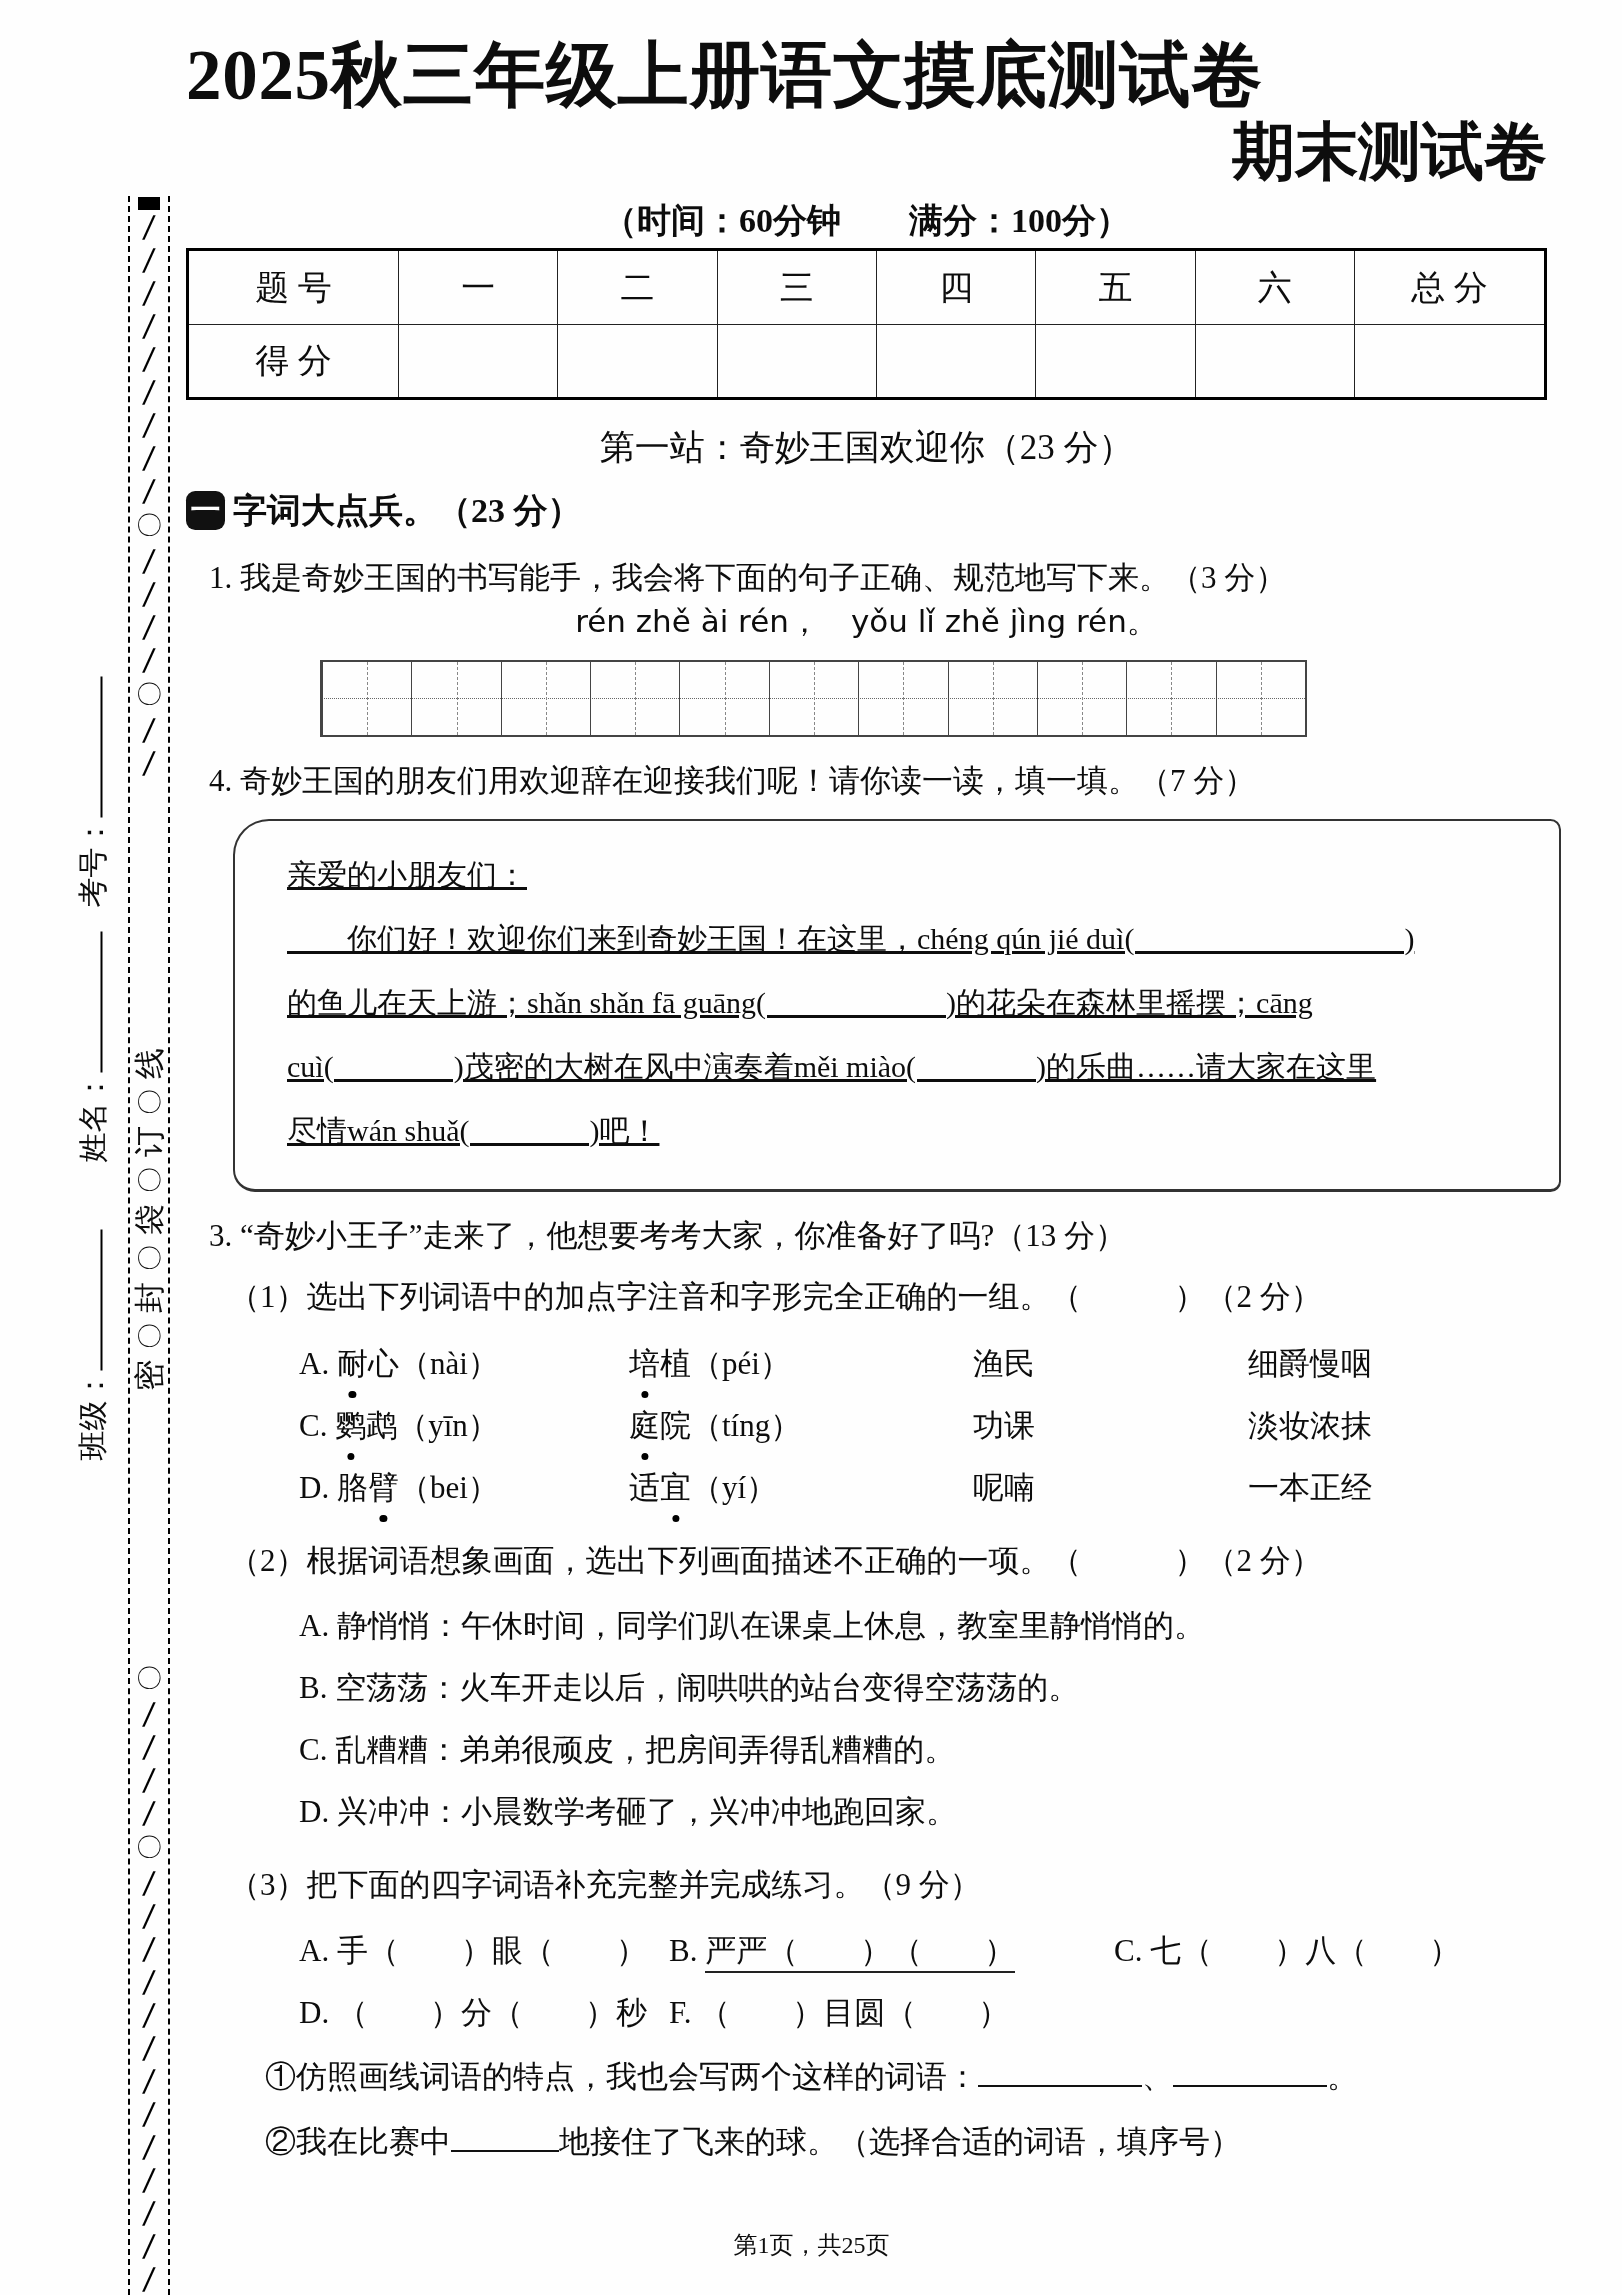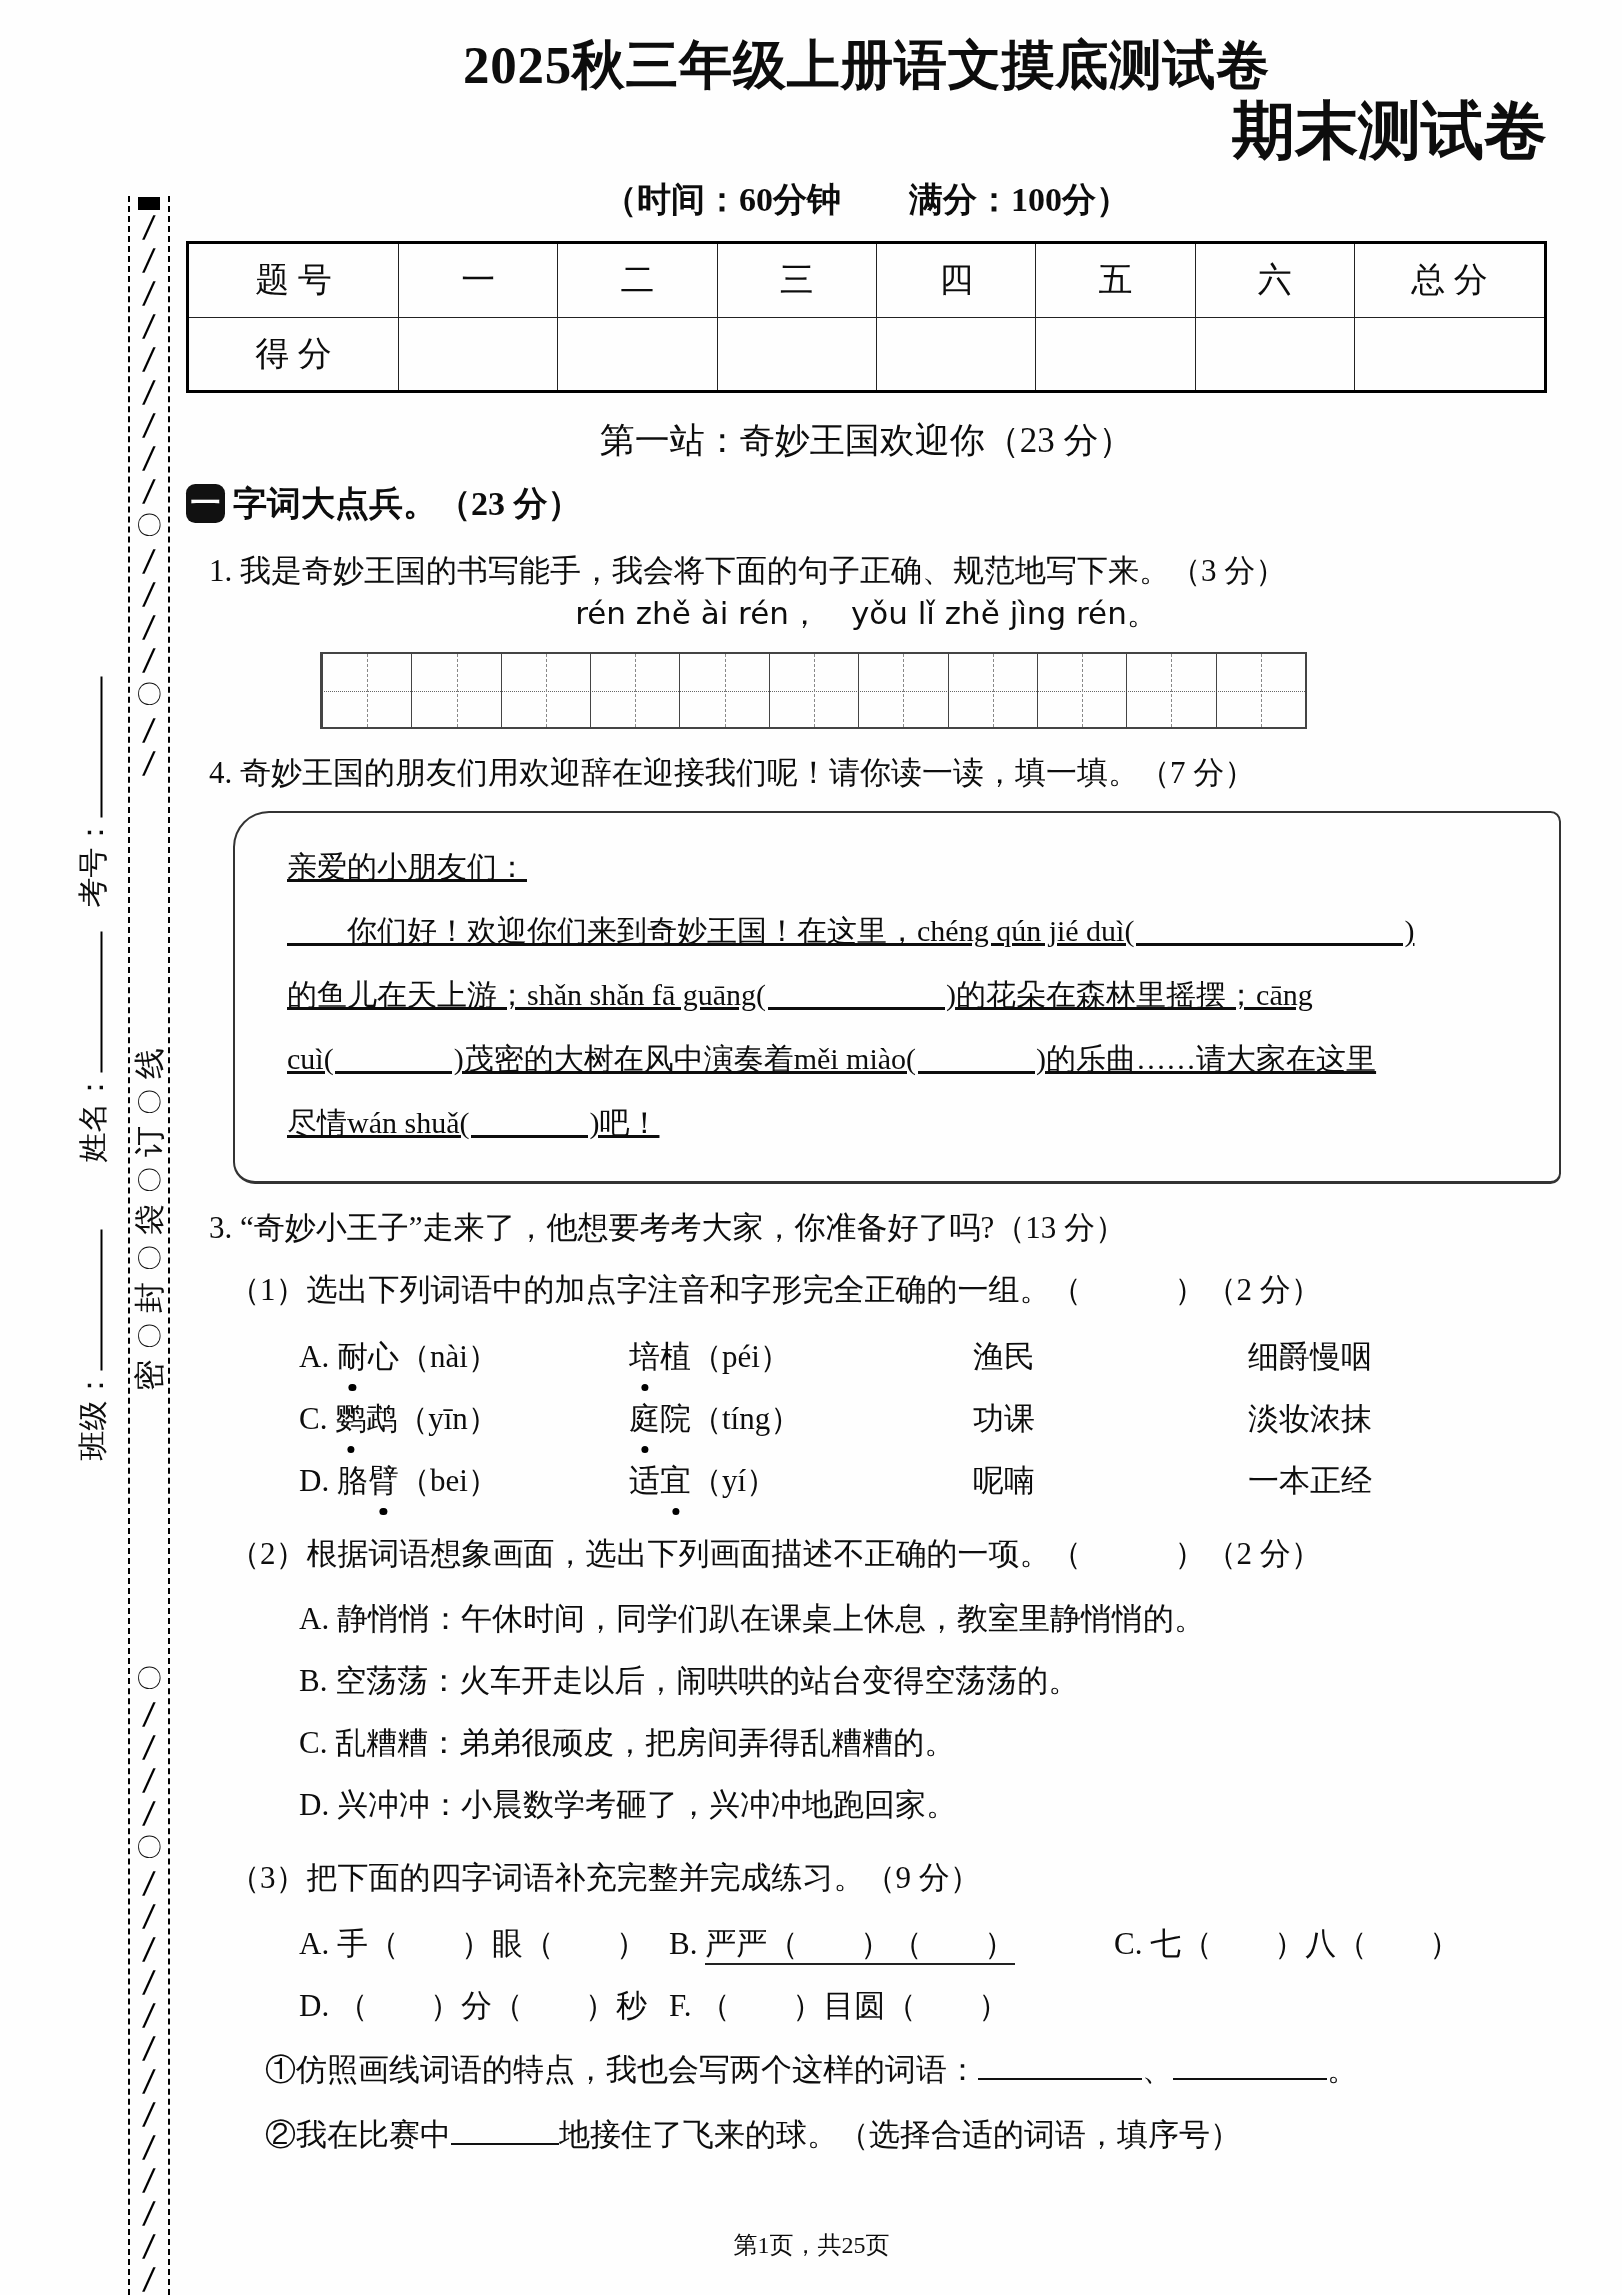--- a/index.html
+++ b/index.html
@@ -18,26 +18,26 @@
   .sgap{flex:1 1 52px;min-height:39px;}
   .side-label{position:absolute;white-space:nowrap;font-size:30px;
               transform:translate(-50%,-50%) rotate(-90deg);}
   .side-label .blank{display:inline-block;width:141px;border-bottom:2px solid #000;height:26px;vertical-align:baseline;}
   #lbl-kaohao{left:93px;top:792px;}
   #lbl-xingming{left:93px;top:1047px;}
   #lbl-banji{left:93px;top:1345px;}
 
   
   #content{position:absolute;left:186px;top:34px;width:1361px;}
-  .t1{font-size:53px;font-weight:900;text-align:center;line-height:1.18;letter-spacing:0.7px;}
+  .t1{font-size:71px;font-weight:900;line-height:1.18;letter-spacing:0.7px;}
   .t2{font-size:63px;font-weight:900;text-align:right;line-height:1.05;margin-top:1.3px;}
   .meta{font-size:34px;font-weight:700;text-align:center;margin-top:13px;}
 
   
-  #score-table{margin-top:18px;border:3.3px solid #000;display:grid;
+  #score-table{margin-top:4px;border:3.3px solid #000;display:grid;
                grid-template-columns:209px repeat(6,1fr) 190px;grid-auto-rows:73px;}
   .st-cell{border-left:1.3px solid #222;border-top:1.3px solid #222;display:flex;
            align-items:center;justify-content:center;font-size:34px;}
   .st-cell.c0{border-left:none;}
   .st-cell.r0{border-top:none;}
 
   .station{margin-top:23.6px;text-align:center;font-size:35px;font-weight:400;}
   .section-row{margin-top:17px;display:flex;align-items:center;font-size:34px;font-weight:700;}
   .sec-icon{width:39px;height:39px;background:#111;border-radius:9.2px;color:#fff;
             display:flex;align-items:center;justify-content:center;font-size:30px;font-weight:900;

